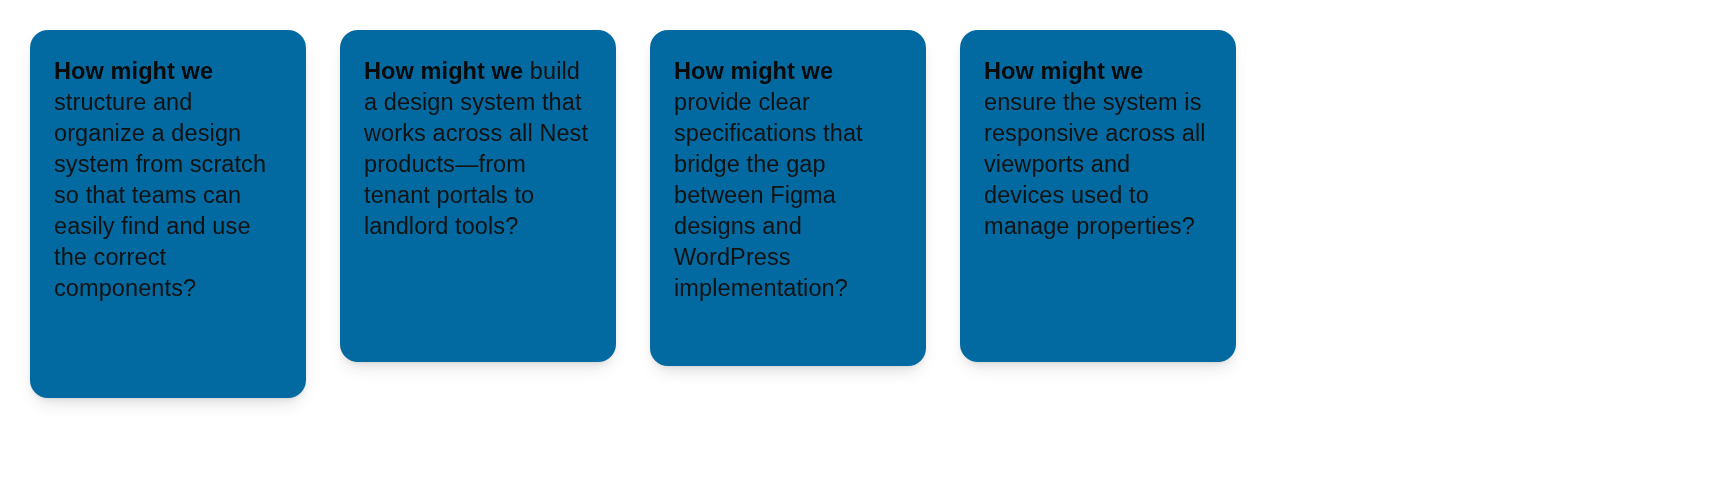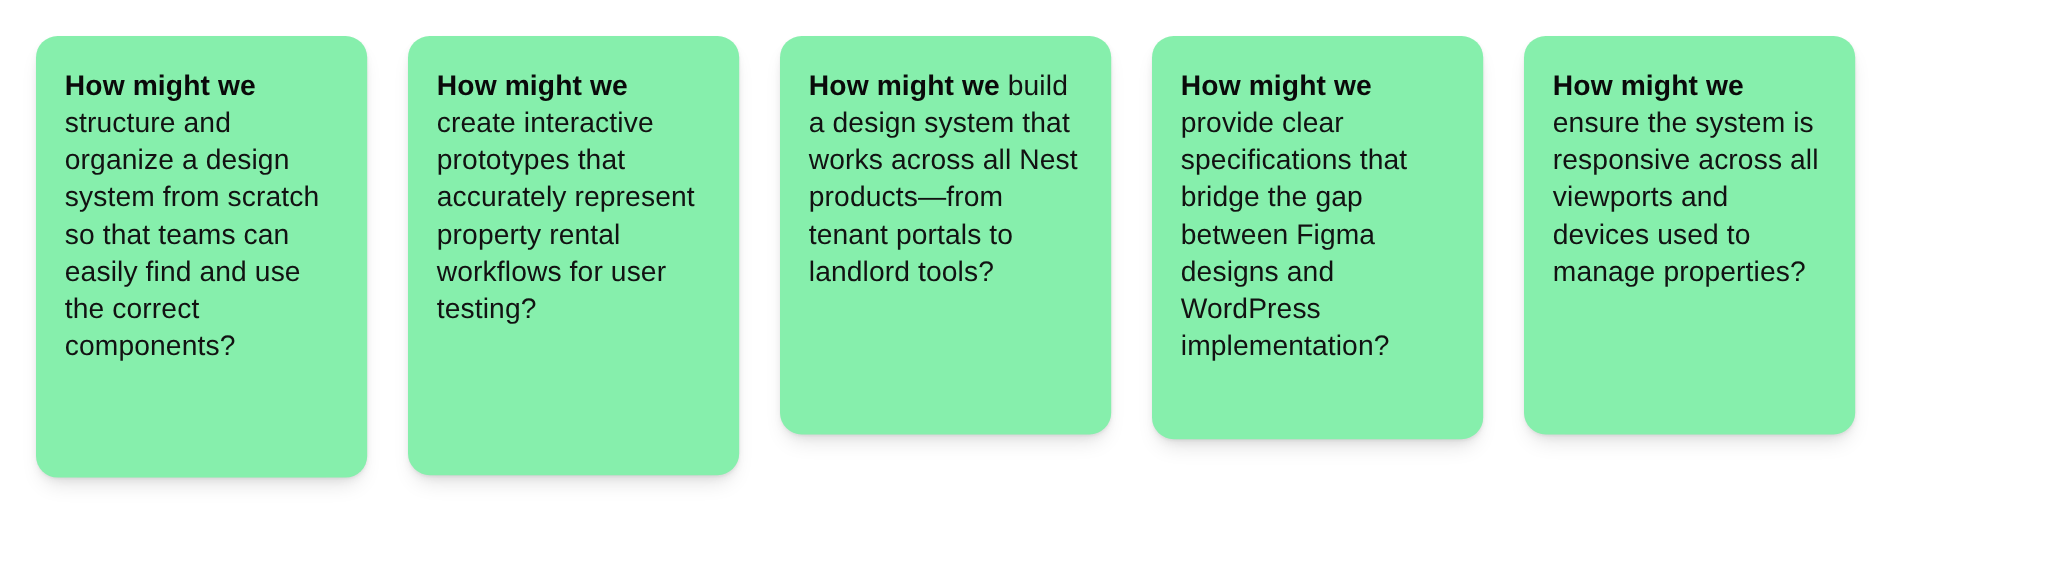--- a/index.html
+++ b/index.html
@@ -21,21 +21,21 @@
     box-sizing: border-box;
     padding: 30px 0 0 30px;
     display: flex;
     align-items: flex-start;
     gap: 34px;
   }
   .hmw-card {
     box-sizing: border-box;
     width: 276px;
     flex: 0 0 276px;
-    background: #86efac;
+    background: #0369a1;
     border-radius: 18px;
     padding: 26px 24px 30px 24px;
     box-shadow: 0 10px 18px -6px rgba(0,0,0,0.13),
                 0 3px 8px -2px rgba(0,0,0,0.07),
                 0 1px 2px rgba(0,0,0,0.04);
   }
   .hmw-text {
     font-size: 23.5px;
     line-height: 31px;
     color: #121212;
@@ -59,23 +59,20 @@
 </style>
 </head>
 <body>
 
 <div id="board">
 
   <div class="hmw-card h-1">
     <div class="hmw-text"><span class="hmw-prompt">How might we</span><span class="hmw-body"> structure and organize a design system from scratch so that teams can easily find and use the correct components?</span></div>
   </div>
 
-  <div class="hmw-card h-2">
-    <div class="hmw-text"><span class="hmw-prompt">How might we</span><span class="hmw-body"> create interactive prototypes that accurately represent property rental workflows for user testing?</span></div>
-  </div>
 
   <div class="hmw-card h-3">
     <div class="hmw-text"><span class="hmw-prompt">How might we</span><span class="hmw-body"> build a design system that works across all Nest products—from tenant portals to landlord tools?</span></div>
   </div>
 
   <div class="hmw-card h-5">
     <div class="hmw-text"><span class="hmw-prompt">How might we</span><span class="hmw-body"> provide clear specifications that bridge the gap between Figma designs and WordPress implementation?</span></div>
   </div>
 
   <div class="hmw-card h-4">

